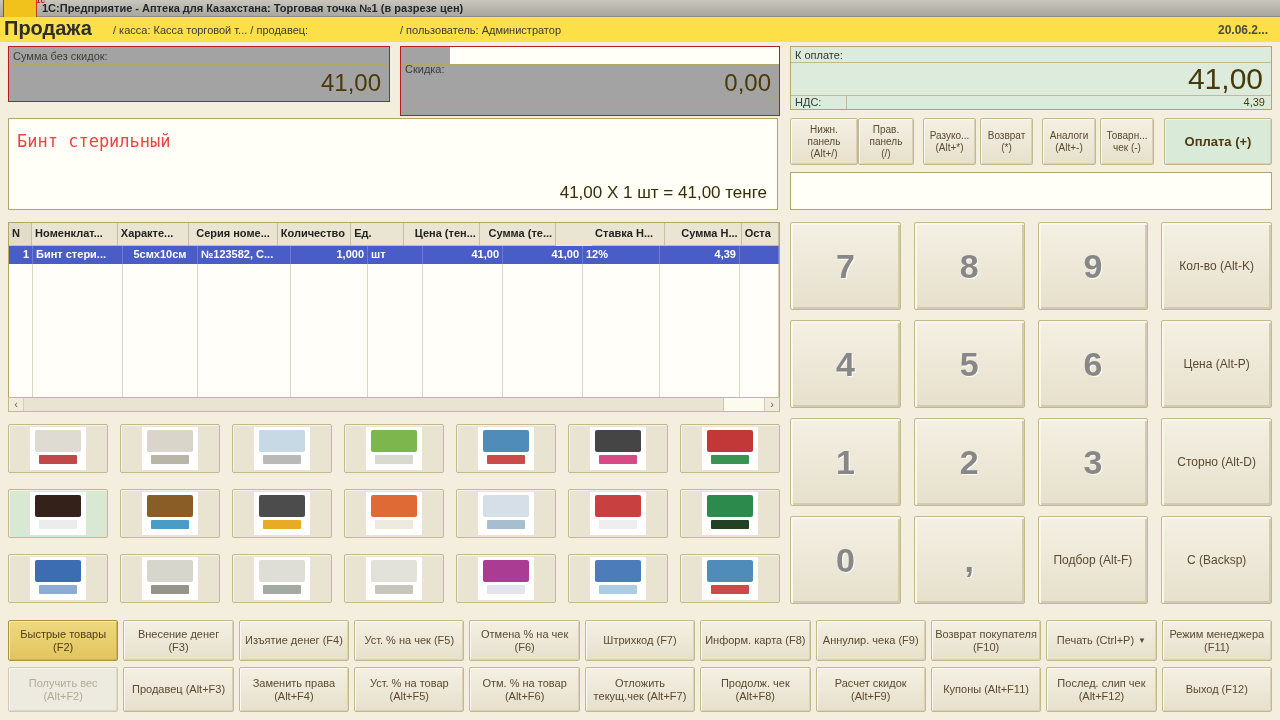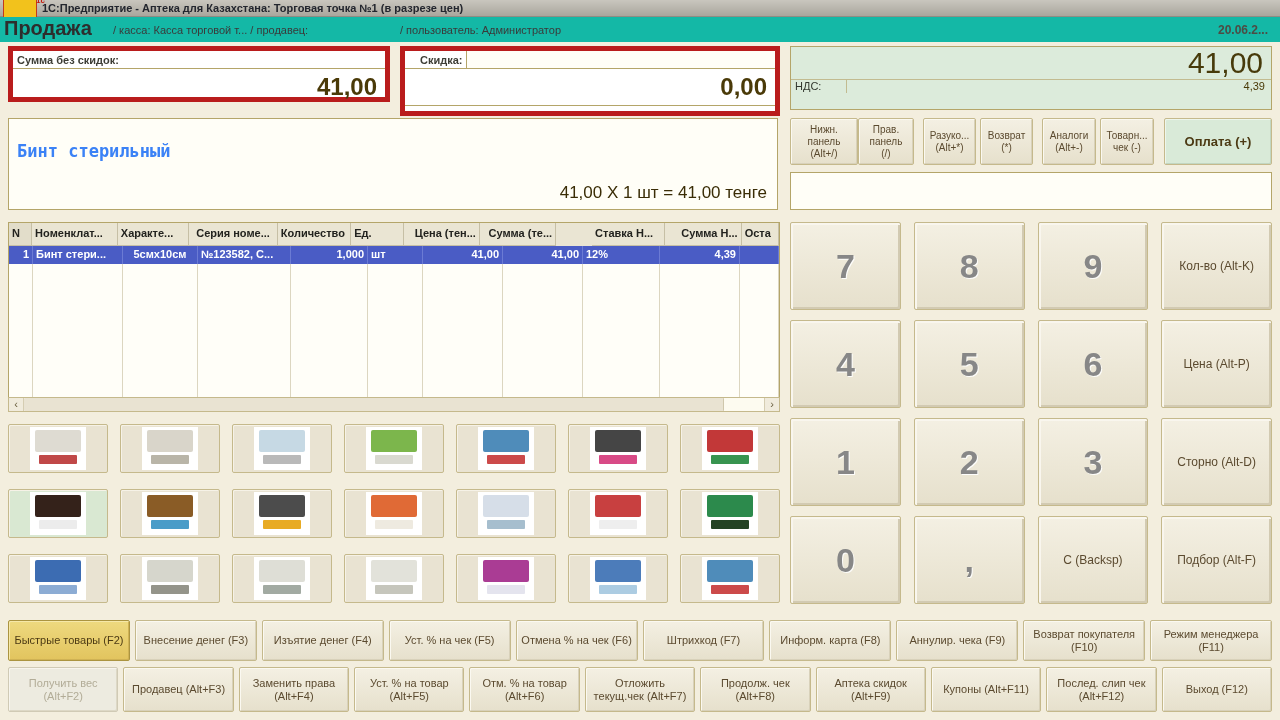--- a/index.html
+++ b/index.html
@@ -10,48 +10,48 @@
   
   .titlebar { position:absolute; left:0; top:0; width:1280px; height:17px;
     background:linear-gradient(180deg,#c9c6be,#a9a69d); border-bottom:1px solid #8f8c83;
     display:flex; align-items:center; padding-left:3px; }
   .app-icon { width:12px; height:26px; background:#f2c21c; border:1px solid #c23a1a;
     color:#c41c0e; font-size:8px; font-weight:bold; line-height:10px; text-align:center;
     border-radius:2px; margin-right:5px;padding-left:32px; }
   .title-text { font-size:11px; font-weight:bold; color:#23262e; white-space:nowrap; }
 
   
-  .headerband { position:absolute; left:0; top:17px; width:1280px; height:25px; background:#14b8a6; }
+  .headerband { position:absolute; left:0; top:17px; width:1280px; height:25px; background:#fde047; }
   .mode-title { position:absolute; left:4px; top:0px; font-size:20px; font-weight:bold; color:#2d2d2d; }
   .hdr-seg { position:absolute; top:7px; font-size:11px; color:#3a3a3a; white-space:nowrap; }
   .hdr-date { position:absolute; top:6px; right:12px; font-size:12px; font-weight:bold; color:#4c4c44; }
 
   
-  .fieldblock { position:absolute; background:#ffffff; border:5px solid #b91c1c;font-weight:bold; }
+  .fieldblock { position:absolute; background:#a3a3a3; border:1px solid #b91c1c; }
   .flabel { font-size:11px; color:#3d3d35; padding:3px 4px 2px 4px; border-bottom:1px solid #b4a569; height:18px; }
   .fvalue { font-size:24px; color:#4a3a08; text-align:right; padding:4px 8px 0 0; height:36px; }
   .fempty { border-top:1px solid #b4a569; height:15px; }
   .disc-label-row { display:flex; height:18px; border-bottom:1px solid #b4a569; }
-  .disc-label { font-size:11px; color:#3d3d35; padding:3px 4px 0 4px;margin-left:11px; }
+  .disc-label { font-size:11px; color:#3d3d35; padding:16px 4px 0 4px; }
   .disc-input { flex:1; border-left:1px solid #b4a569; background:#fffef7; }
 
   
   .payblock { position:absolute; left:790px; top:46px; width:482px; height:64px;
     background:#dcebdb; border:1px solid #b4a569; }
   .pay-label { font-size:11px; color:#33382f; padding:2px 0 0 4px; height:16px; border-bottom:1px solid #c2bb90; }
   .pay-value { font-size:30px; color:#473a0a; text-align:right; padding:0 8px; height:32px; line-height:32px; }
   .pay-nds { display:flex; height:14px; border-top:1px solid #c2bb90; font-size:11px; color:#33382f; }
   .nds-label { width:55px; padding-left:4px; }
   .nds-value { flex:1; border-left:1px solid #c2bb90; text-align:right; padding-right:6px; color:#4a3a08; }
 
   
   .displaybox { position:absolute; left:8px; top:118px; width:770px; height:92px;
     background:#fffef7; border:1px solid #b4a569; }
-  .disp-name { position:absolute; left:8px; top:22px; font-family:"DejaVu Sans Mono", monospace;
-    font-size:17px; font-weight:bold; color:#3b82f6; }
+  .disp-name { position:absolute; left:8px; top:12px; font-family:"DejaVu Sans Mono", monospace;
+    font-size:17px; font-weight:normal; color:#ef4444; }
   .disp-calc { position:absolute; right:10px; bottom:6px; font-size:17px; color:#3a2d06; }
 
   
   .btn3d { background:linear-gradient(180deg,#f4f0e3,#e6e0cc); border:1px solid #c5b98c;
     border-radius:2px; box-shadow:inset 1px 1px 0 #fbf9f1, inset -1px -1px 0 #d8d1ba;
     color:#5b4a2f; text-align:center; cursor:default; }
 
   
   .quickrow { position:absolute; left:790px; top:118px; width:482px; height:47px; display:flex; align-items:stretch; }
   .qbtn { font-size:10px; line-height:12px; white-space:pre-line; display:flex; align-items:center; justify-content:center; }
@@ -141,20 +141,21 @@
   <div class="fieldblock" style="left:400px; top:46px; width:380px; height:70px;">
     <div class="disc-label-row">
       <div class="disc-label">Скидка:</div>
       <div class="disc-input"></div>
     </div>
     <div class="fvalue">0,00</div>
     <div class="fempty"></div>
   </div>
 
   <div class="payblock">
+    <div class="pay-label">К оплате:</div>
     <div class="pay-value">41,00</div>
     <div class="pay-nds">
       <div class="nds-label">НДС:</div>
       <div class="nds-value">4,39</div>
     </div>
   </div>
 
   <div class="displaybox">
     <div class="disp-name">Бинт стерильный</div>
     <div class="disp-calc">41,00  X 1 шт = 41,00  тенге</div>
@@ -238,22 +239,22 @@
       <div class="btn3d key digit">4</div>
       <div class="btn3d key digit">5</div>
       <div class="btn3d key digit">6</div>
       <div class="btn3d key fn">Цена (Alt-P)</div>
       <div class="btn3d key digit">1</div>
       <div class="btn3d key digit">2</div>
       <div class="btn3d key digit">3</div>
       <div class="btn3d key fn">Сторно (Alt-D)</div>
       <div class="btn3d key digit">0</div>
       <div class="btn3d key digit">,</div>
+      <div class="btn3d key fn">Подбор (Alt-F)</div>
       <div class="btn3d key fn">C (Backsp)</div>
-      <div class="btn3d key fn">Подбор (Alt-F)</div>
     </div>
 
   <div class="prodgrid">
       <div class="tile">
         <div class="photo">
           <div class="art-a" style="background: rgb(222, 219, 210);"></div>
           <div class="art-b" style="background: rgb(192, 72, 72);"></div>
         </div>
       </div>
       <div class="tile">
@@ -381,29 +382,30 @@
   <div class="botrow r1">
       <div class="btn3d bbtn active">Быстрые товары (F2)</div>
       <div class="btn3d bbtn">Внесение денег (F3)</div>
       <div class="btn3d bbtn">Изъятие денег (F4)</div>
       <div class="btn3d bbtn">Уст. % на чек (F5)</div>
       <div class="btn3d bbtn">Отмена % на чек (F6)</div>
       <div class="btn3d bbtn">Штрихкод (F7)</div>
       <div class="btn3d bbtn">Информ. карта (F8)</div>
       <div class="btn3d bbtn">Аннулир. чека (F9)</div>
       <div class="btn3d bbtn">Возврат покупателя (F10)</div>
+      <div class="btn3d bbtn">Печать (Ctrl+P)<span class="caret">▼</span></div>
       <div class="btn3d bbtn">Режим менеджера (F11)</div>
     </div>
   <div class="botrow r2">
       <div class="btn3d bbtn disabled">Получить вес (Alt+F2)</div>
       <div class="btn3d bbtn">Продавец (Alt+F3)</div>
       <div class="btn3d bbtn">Заменить права (Alt+F4)</div>
       <div class="btn3d bbtn">Уст. % на товар (Alt+F5)</div>
       <div class="btn3d bbtn">Отм. % на товар (Alt+F6)</div>
       <div class="btn3d bbtn">Отложить текущ.чек (Alt+F7)</div>
       <div class="btn3d bbtn">Продолж. чек (Alt+F8)</div>
-      <div class="btn3d bbtn">Аптека скидок (Alt+F9)</div>
+      <div class="btn3d bbtn">Расчет скидок (Alt+F9)</div>
       <div class="btn3d bbtn">Купоны (Alt+F11)</div>
       <div class="btn3d bbtn">Послед. слип чек (Alt+F12)</div>
       <div class="btn3d bbtn">Выход (F12)</div>
     </div>
 
 </div>
 
 </body></html>

